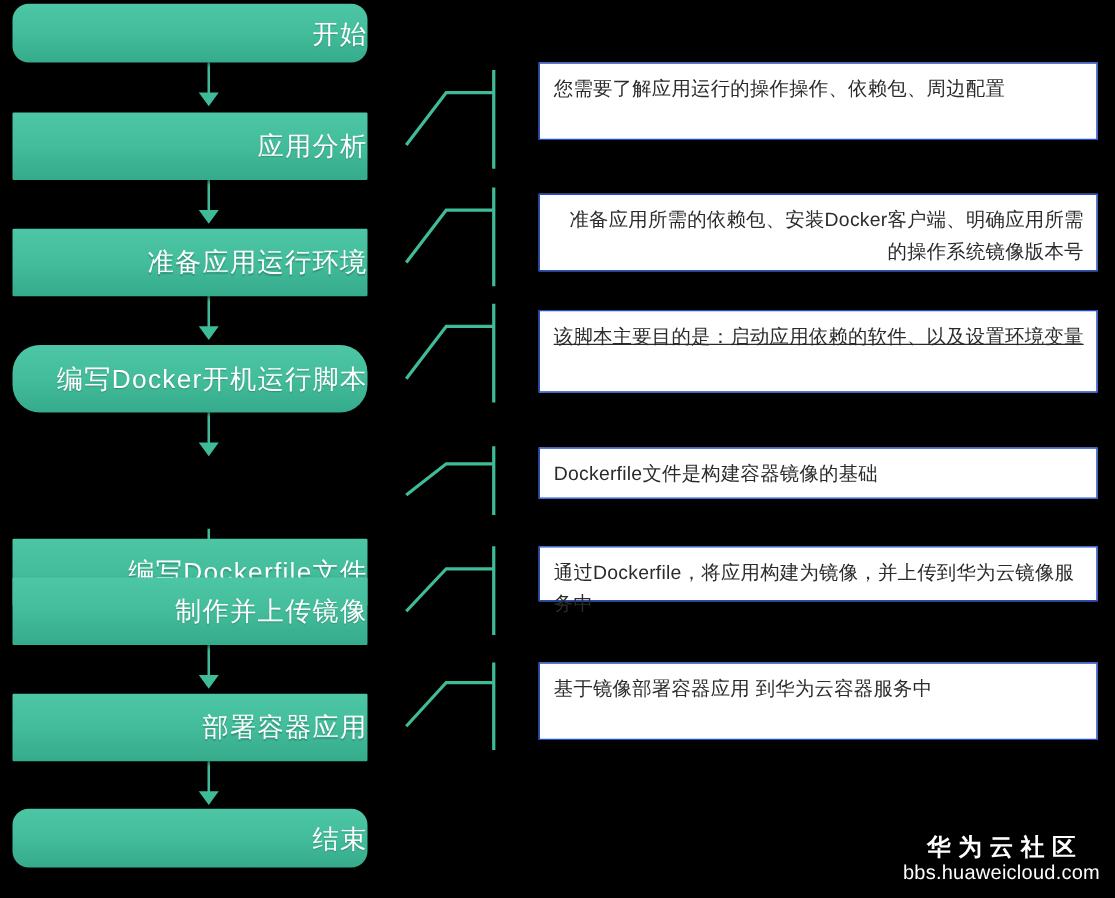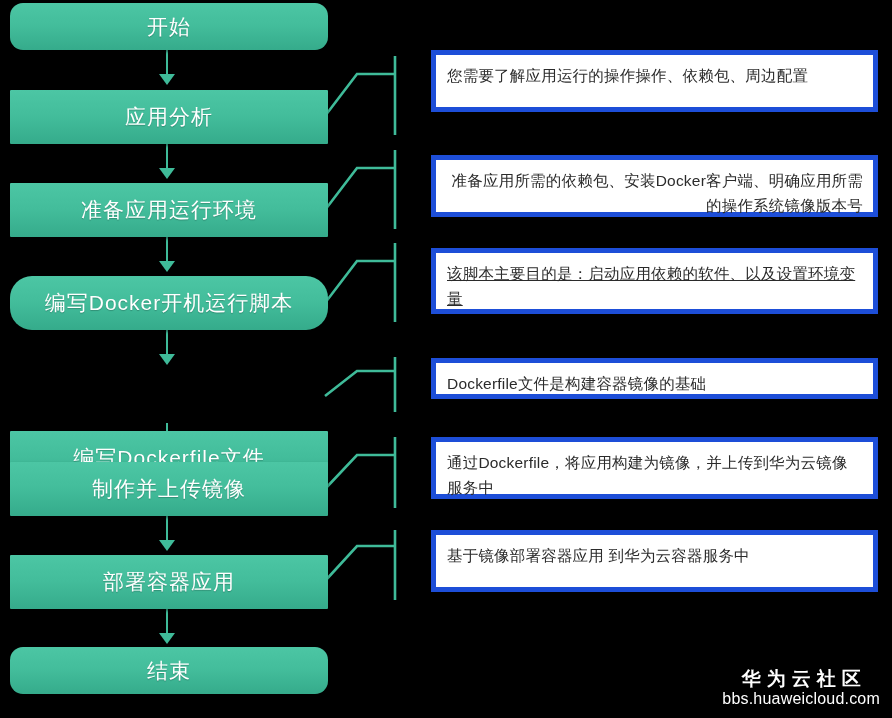--- a/index.html
+++ b/index.html
@@ -15,25 +15,25 @@
     position: relative;
     width: 892px;
     height: 718px;
     background: #000000;
     overflow: hidden;
   }
   
   .node {
     position: absolute;
     left: 10px;
-    width: 318px;
+    width: 284px;
     box-sizing: border-box;
     display: flex;
     align-items: center;
-    justify-content: center;
+    justify-content: flex-end;
     background: linear-gradient(180deg, #4cc6a4 0%, #43bd9b 48%, #35ab8b 100%);
     color: #ffffff;
     font-size: 21px;
     letter-spacing: 1px;
     text-shadow: 0 1px 1px rgba(0,0,0,0.22);
     box-shadow: 0 2px 3px rgba(0,0,0,0.45);
   }
   .node.terminator {
     border-radius: 13px;
   }
@@ -65,21 +65,21 @@
     height: 718px;
     pointer-events: none;
   }
   
   .note {
     position: absolute;
     left: 431px;
     width: 447px;
     box-sizing: border-box;
     background: #ffffff;
-    border: 5px solid #1d4ed8;
+    border: 1px solid #1d4ed8;
     color: #2b2b2b;
     font-size: 15.5px;
     line-height: 25px;
     padding: 8px 10px 8px 11px;
     letter-spacing: 0.2px;
   }
   
   #watermark {
     position: absolute;
     right: 12px;
@@ -188,21 +188,21 @@
   </div>
 
   <div class="note" style="top:248px; height:66px;text-decoration:underline;">
     <span>该脚本主要目的是：启动应用依赖的软件、以及设置环境变量</span>
   </div>
 
   <div class="note" style="top:358px; height:41px;">
     <span>Dockerfile文件是构建容器镜像的基础</span>
   </div>
 
-  <div class="note" style="top:437px; height:62px;">
+  <div class="note" style="top:437px; height:44px;">
     <span>通过Dockerfile，将应用构建为镜像，并上传到华为云镜像服务中</span>
   </div>
 
   <div class="note" style="top:530px; height:62px;">
     <span>基于镜像部署容器应用 到华为云容器服务中</span>
   </div>
 
   <div id="watermark">
     <span class="wm-main">华为云社区</span>
     <span class="wm-sub">bbs.huaweicloud.com</span>

